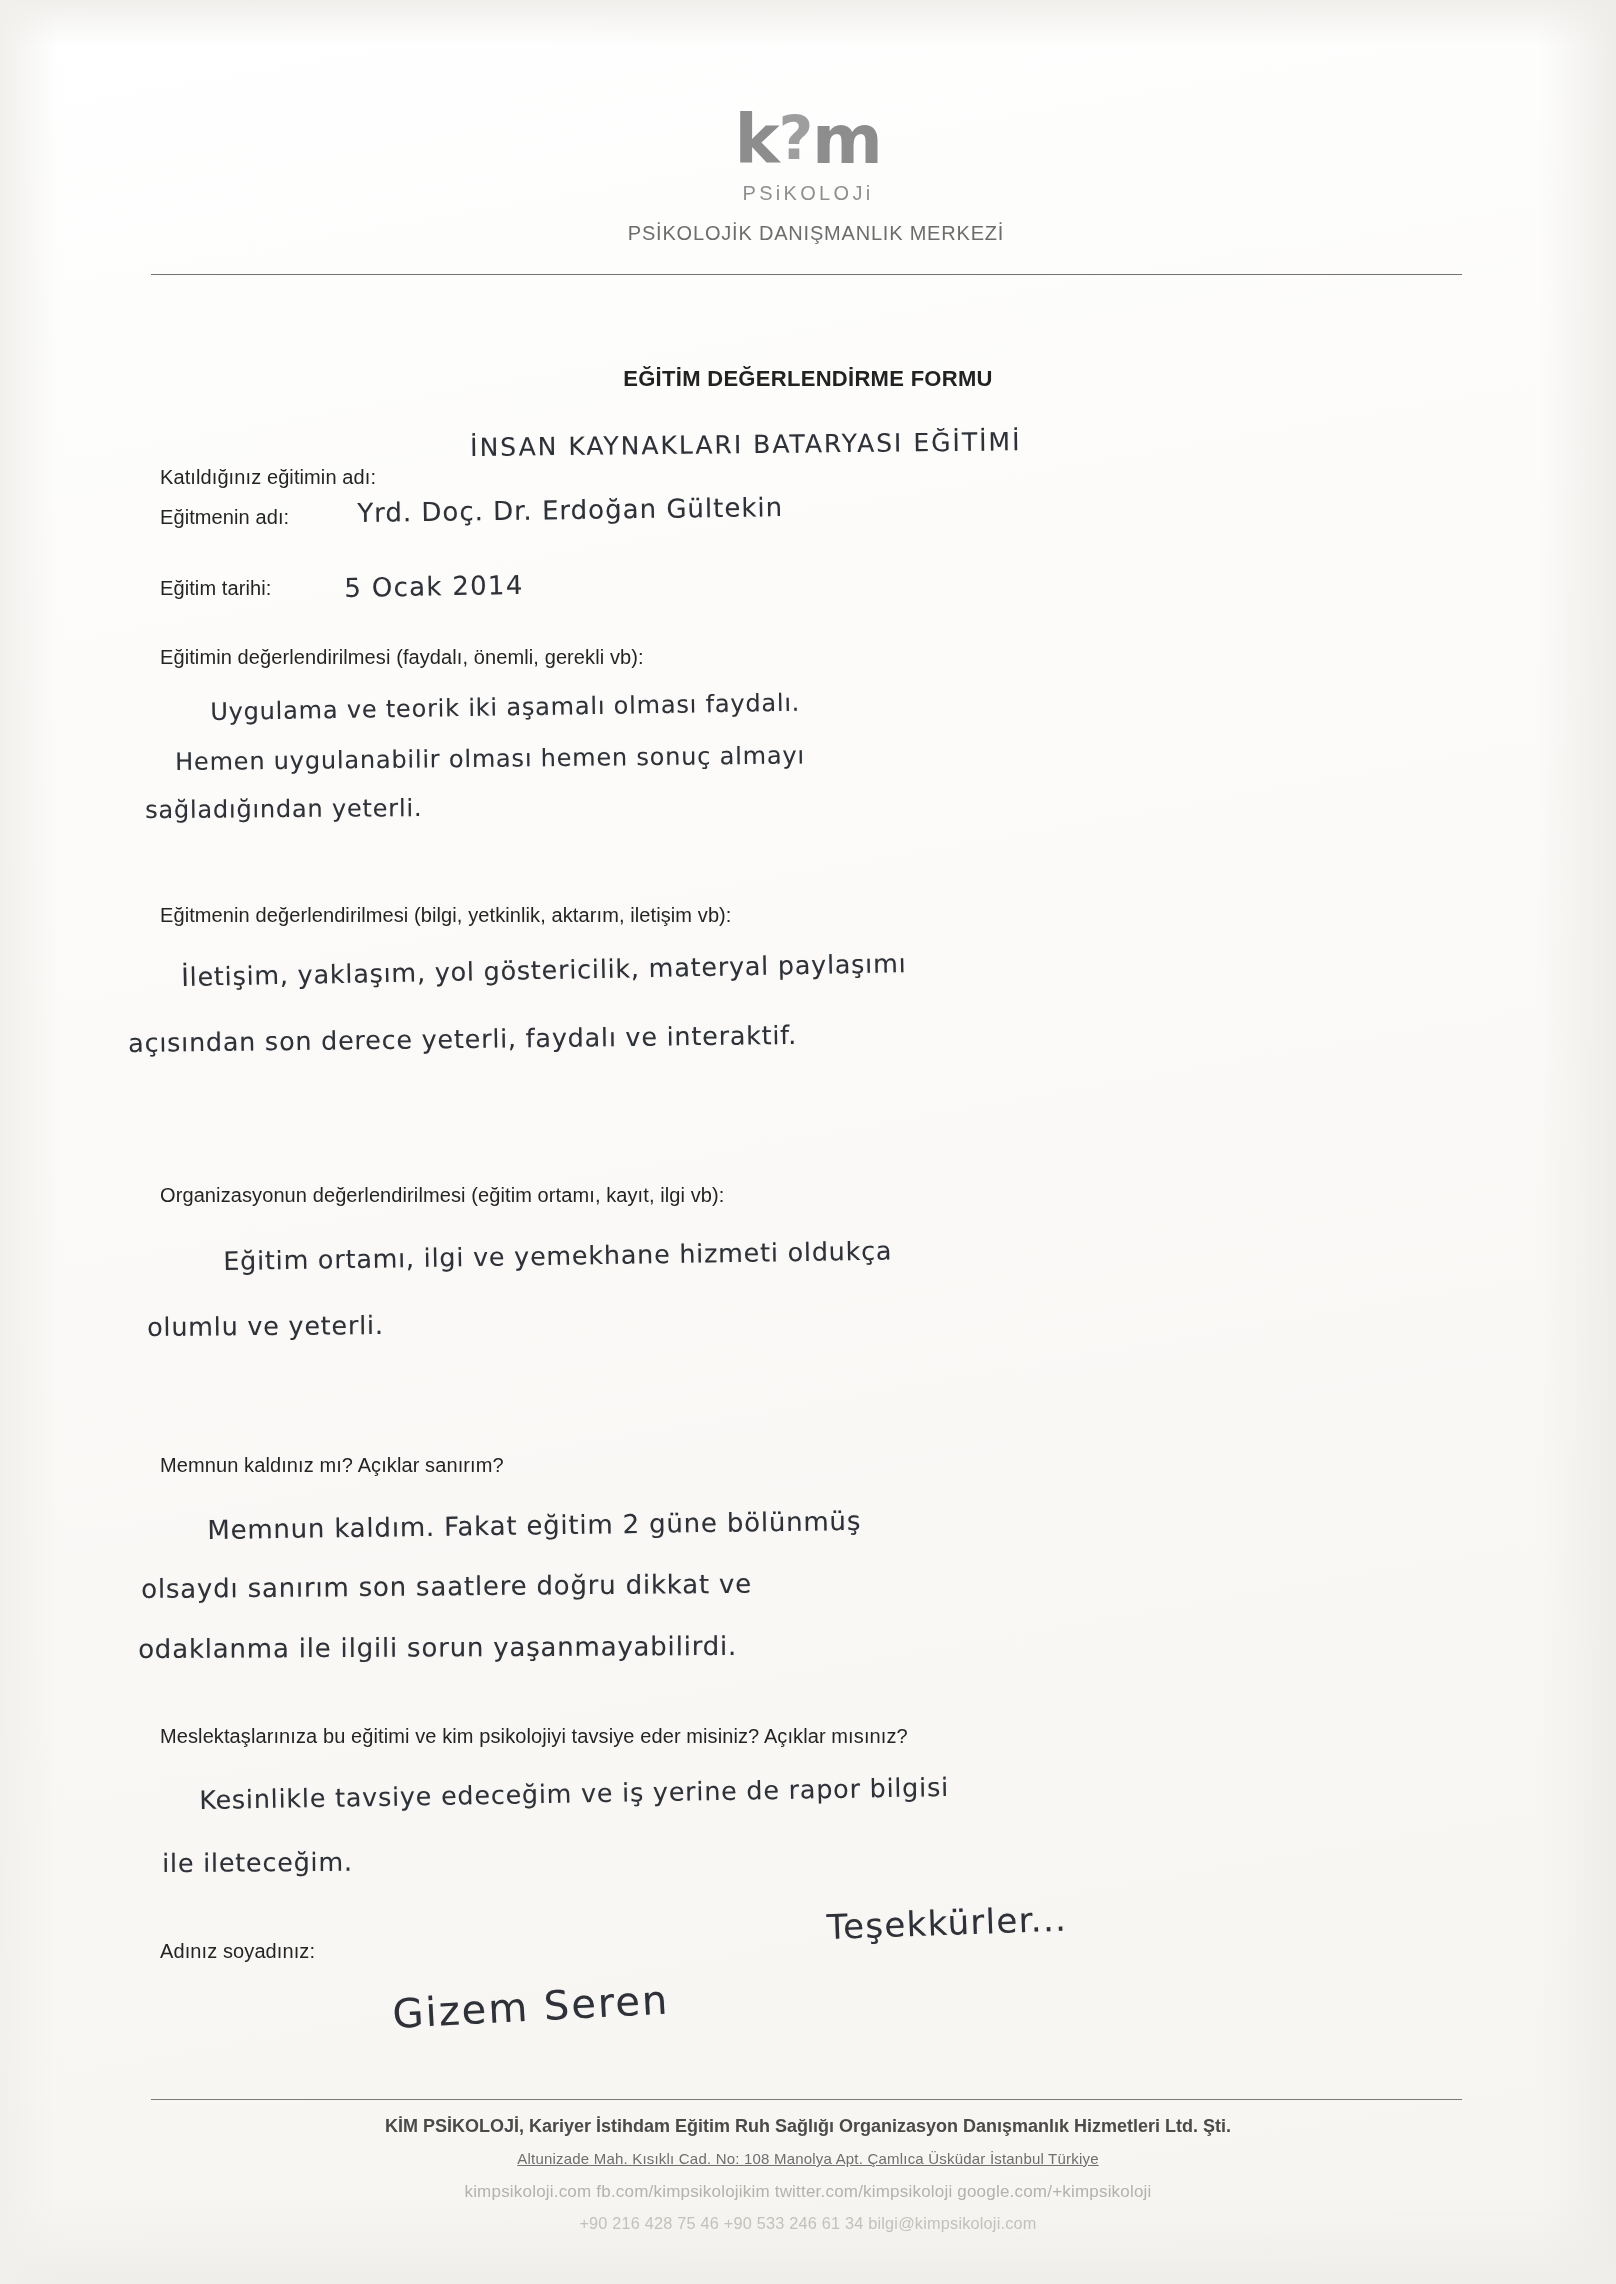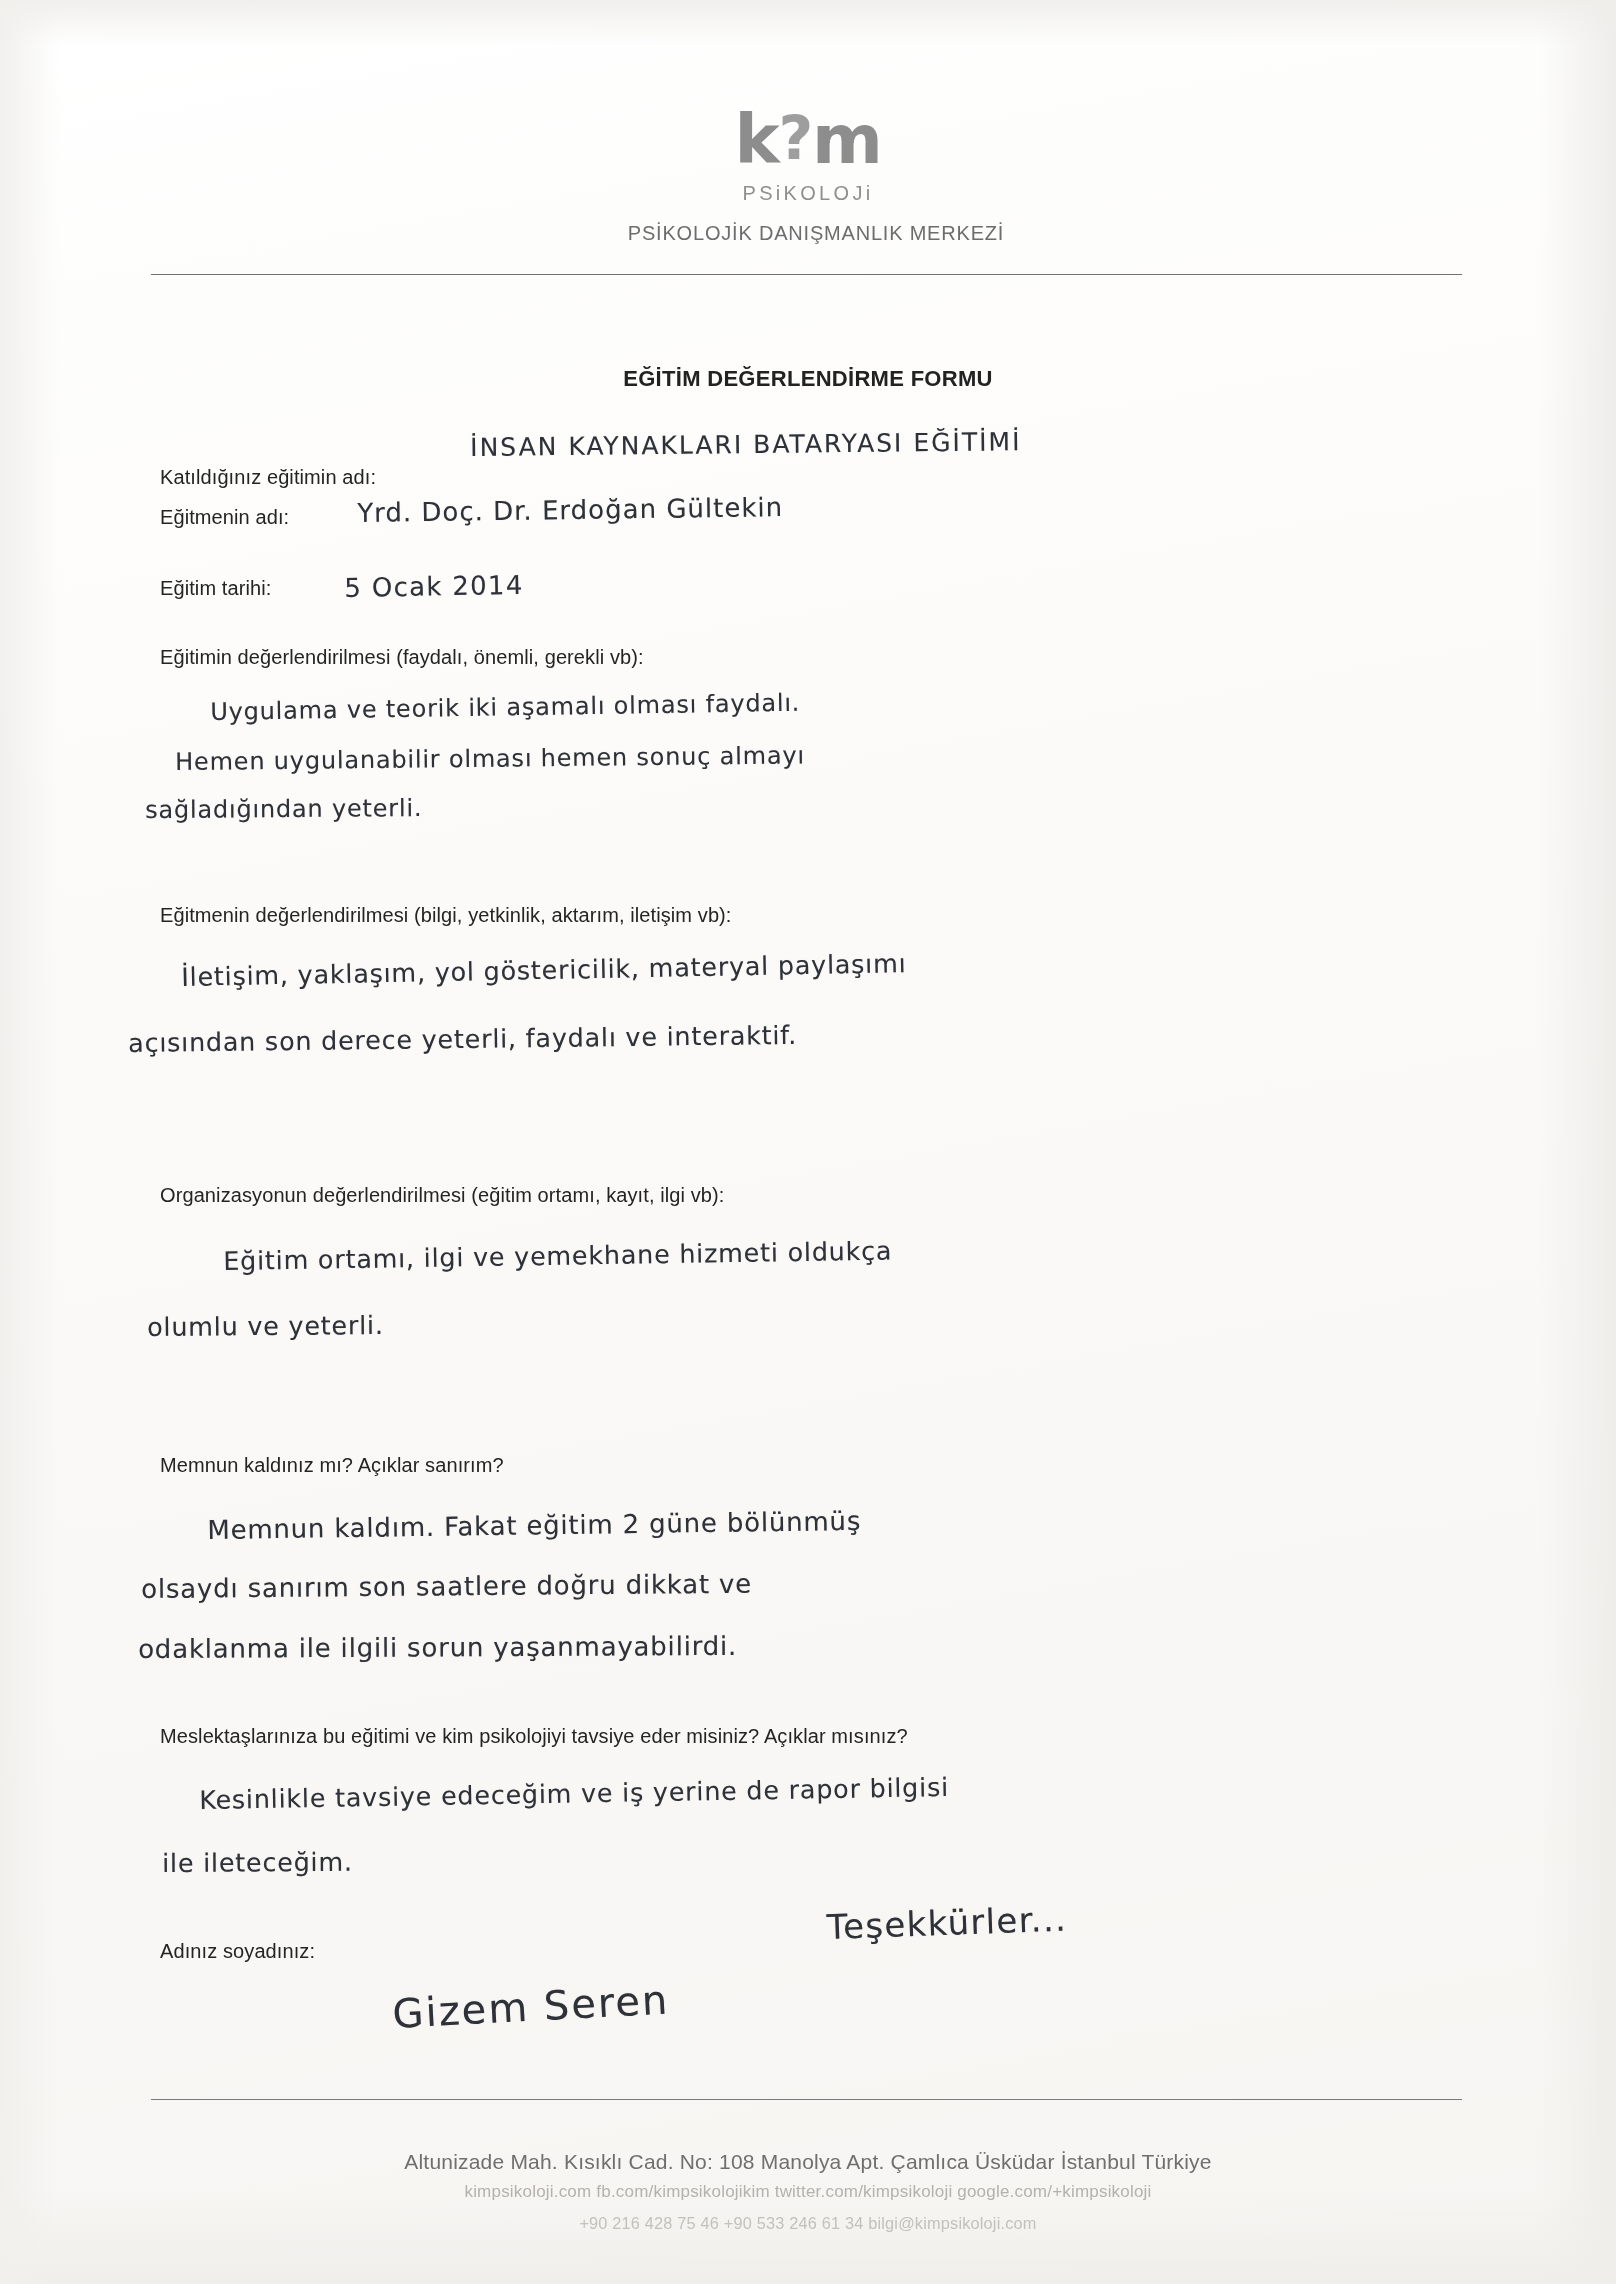--- a/index.html
+++ b/index.html
@@ -149,23 +149,24 @@
     text-align: center;
   }
   .footer-1 {
     top: 2116px;
     font-size: 18px;
     font-weight: 700;
     color: #4a4a4a;
   }
   .footer-2 {
     top: 2150px;
-    font-size: 21px;
+    font-size: 15px;
     color: #6f6f6f;
     letter-spacing: 0.2px;
+    text-decoration: underline;
   }
   .footer-3 {
     top: 2182px;
     font-size: 17px;
     color: #b4b2ad;
     letter-spacing: 0.2px;
   }
   .footer-4 {
     top: 2214px;
     font-size: 16.3px;
@@ -223,18 +224,19 @@
   <div class="label" style="top:1725px; left:160px;">Meslektaşlarınıza bu eğitimi ve kim psikolojiyi tavsiye eder misiniz? Açıklar mısınız?</div>
   <div class="hand ink" style="top:1781px; left:199px; font-size:25.4px; transform:rotate(-1deg);">Kesinlikle tavsiye edeceğim ve iş yerine de rapor bilgisi</div>
   <div class="hand ink" style="top:1844px; left:162px; font-size:25.4px; transform:rotate(-0.4deg);">ile ileteceğim.</div>
 
   <div class="hand ink" style="top:1901px; left:826px; font-size:34px; letter-spacing:1.3px; transform:rotate(-2deg);">Teşekkürler...</div>
 
   <div class="label" style="top:1940px; left:160px;">Adınız soyadınız:</div>
   <div class="hand ink" style="top:1983px; left:391px; font-size:40px; letter-spacing:2px; transform:rotate(-3deg);">Gizem Seren</div>
 
   <div class="rule-bottom"></div>
+  <div class="footer footer-1">KİM PSİKOLOJİ, Kariyer İstihdam Eğitim Ruh Sağlığı Organizasyon Danışmanlık Hizmetleri Ltd. Şti.</div>
   <div class="footer footer-2">Altunizade Mah.   Kısıklı Cad.   No: 108   Manolya Apt.   Çamlıca   Üsküdar   İstanbul   Türkiye</div>
   <div class="footer footer-3">kimpsikoloji.com    fb.com/kimpsikolojikim    twitter.com/kimpsikoloji    google.com/+kimpsikoloji</div>
   <div class="footer footer-4">+90 216 428 75 46      +90 533 246 61 34      bilgi@kimpsikoloji.com</div>
 
 </div>
 
 
 </body></html>

